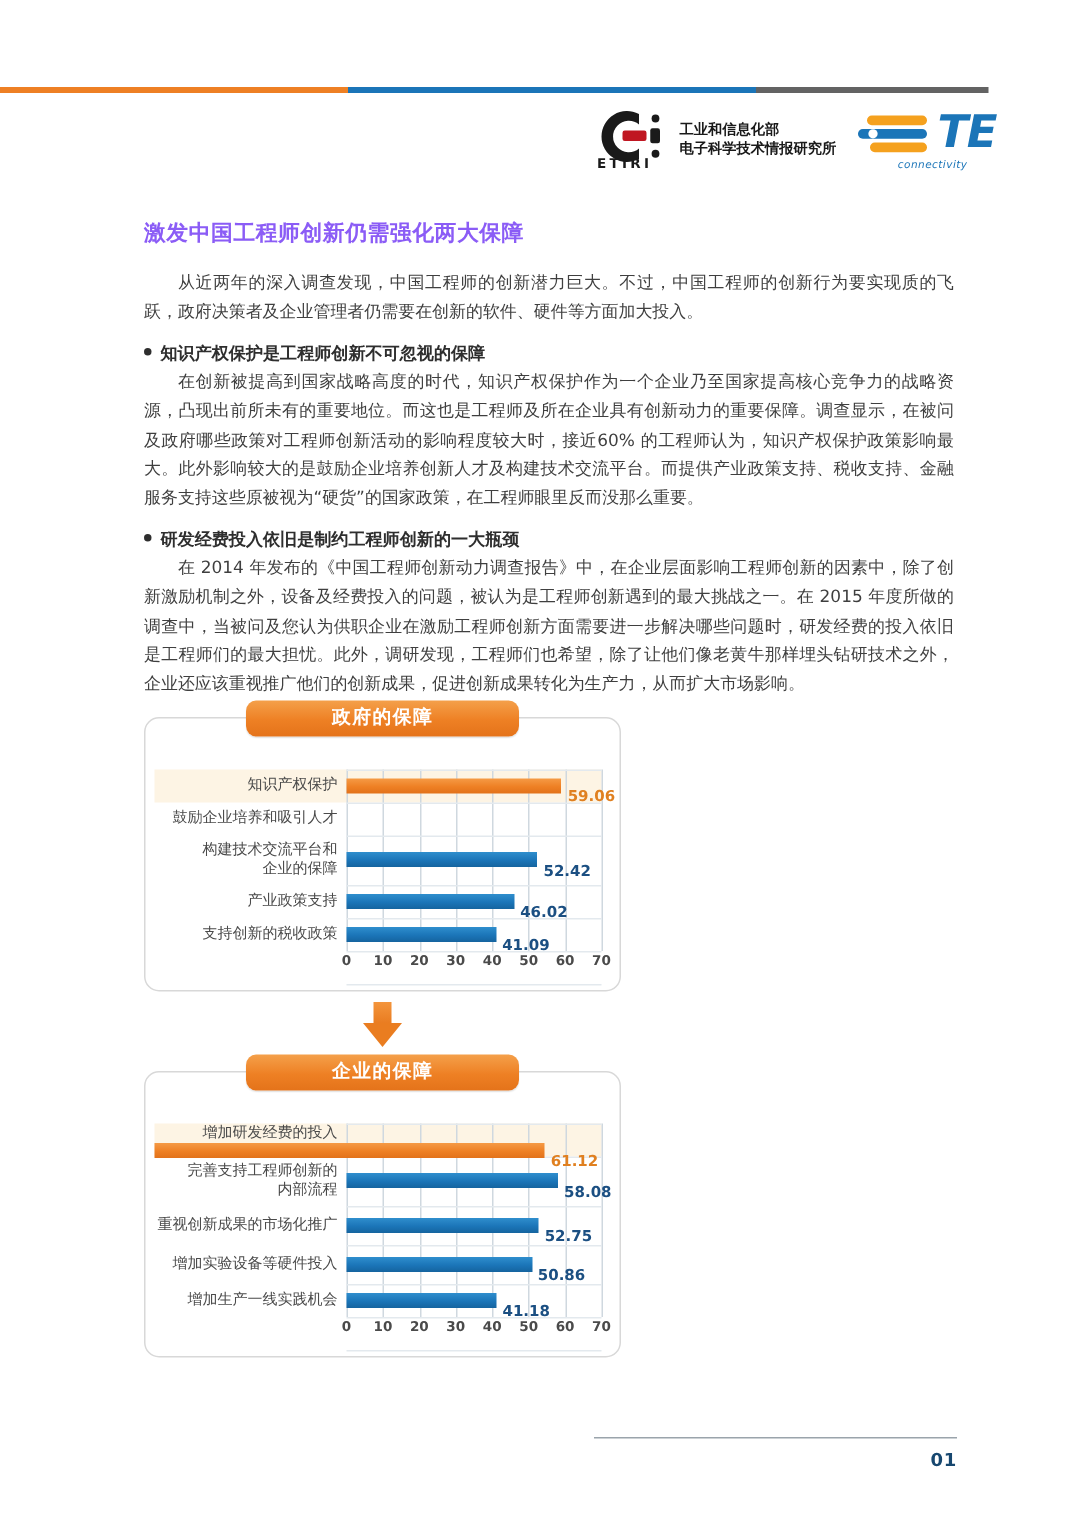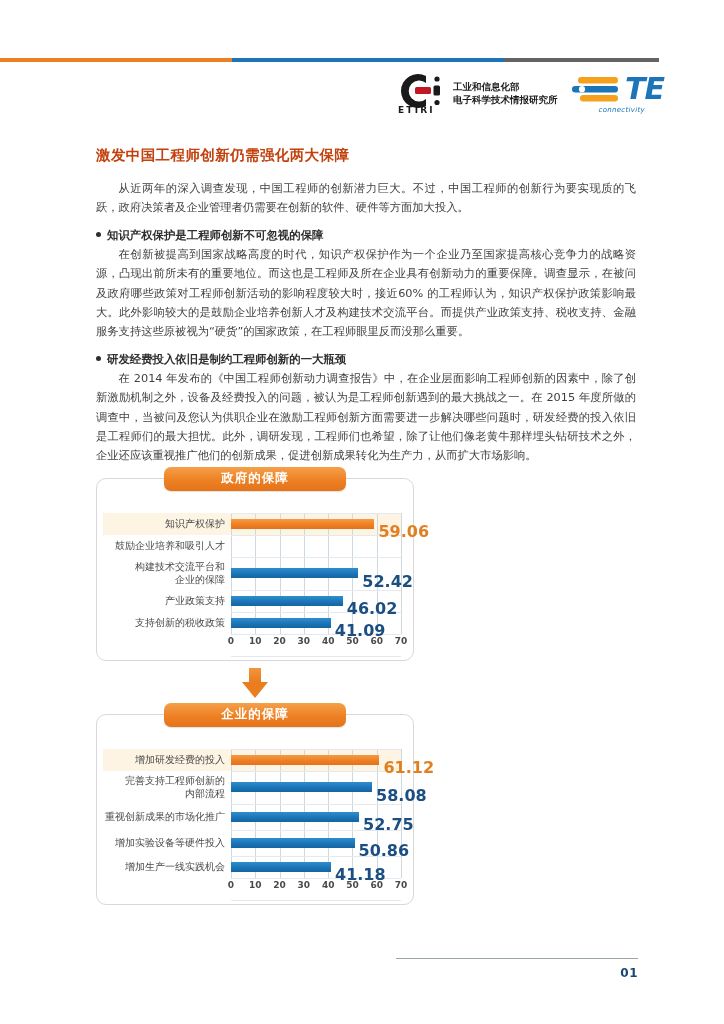--- a/index.html
+++ b/index.html
@@ -96,21 +96,21 @@
   }
 
   
   .content {
     position: absolute;
     left: 96px;
     top: 146px;
     width: 540px;
   }
   .page-title {
-    color: #c2410c;
+    color: #8b5cf6;
     font-size: 14.5px;
     font-weight: bold;
     letter-spacing: 0.4px;
     margin: 0 0 14px 0;
   }
   p.body {
     margin: 0 0 10px 0;
     font-size: 11.3px;
     line-height: 19.4px;
     color: #3f3f3f;
@@ -205,21 +205,21 @@
     background: linear-gradient(180deg, #2f8ecd 0%, #1B75B8 55%, #15649f 100%);
     position: relative;
     z-index: 2;
   }
   .bar.highlight {
     background: linear-gradient(180deg, #F59A45 0%, #EE8024 55%, #E2721A 100%);
   }
   .bar-value {
     position: absolute;
     z-index: 3;
-    font-size: 16px;
+    font-size: 10px;
     font-weight: bold;
     color: #1B4F82;
     white-space: nowrap;
     transform: translateX(4px);
     margin-top: 16px;
   }
   .bar-value.highlight { color: #E08020; }
   .row.band { background: #FDF4E4; }
 
   .axis {
@@ -448,21 +448,21 @@
     <div class="arrow">
       <div class="shaft"></div>
       <div class="head"></div>
     </div>
   </div>
 
   <div class="chart-card">
     <div class="chart-banner">企业的保障</div>
     <div class="plot">
         <div class="rows">
-          <div class="row band" style="height: 22px;">
+          <div class="row band" style="height: 22px; flex-direction: column;">
             <div class="row-label">
               <div>增加研发经费的投入</div>
             </div>
             <div class="row-track">
               <div class="bar highlight" style="width: 87.3143%;"></div>
               <div class="bar-value highlight" style="left: 87.3143%;">61.12</div>
             </div>
           </div>
           <div class="row" style="height: 33px;">
             <div class="row-label">

